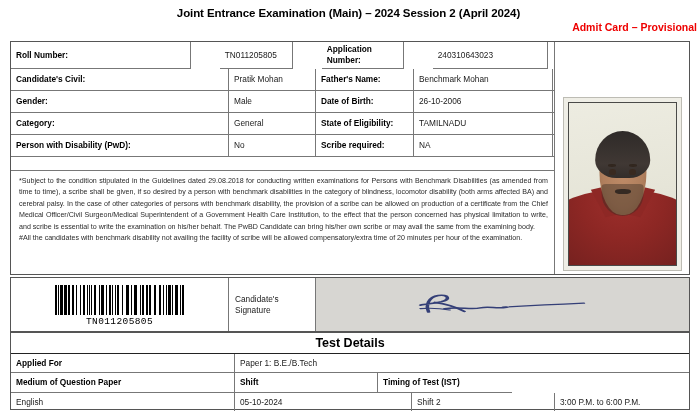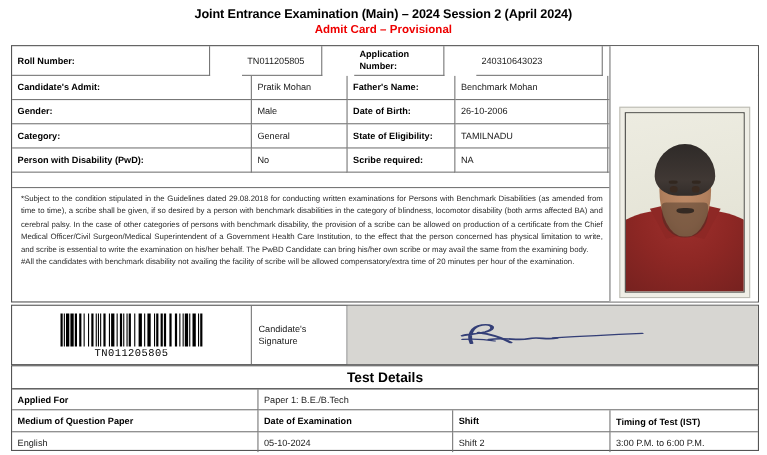--- a/index.html
+++ b/index.html
@@ -30,41 +30,42 @@
     color: #000;
     letter-spacing: -0.1px;
     line-height: 14px;
   }
   .hdr-sub {
     font-size: 10.5px;
     font-weight: bold;
     color: #ee0000;
     line-height: 13px;
     margin-top: 1px;
+    text-align: right;
   }
 
   
   .tbl {
     position: absolute;
     border: 1.5px solid #555;
     background: #fff;
   }
   .row { display: flex; width: 100%; }
   .cell {
     border-right: 1px solid #777;
     border-bottom: 1px solid #777;
     padding: 3px 5px;
     font-size: 8.3px;
     line-height: 11px;
     display: flex;
     align-items: center;
     overflow: hidden;
     white-space: nowrap;
   }
-  .cell.last { border-right: none; align-items: flex-end; }
+  .cell.last { border-right: none; }
   .row.lastrow > .cell { border-bottom: none; }
   .lbl { font-weight: bold; color: #000; }
   .val { font-weight: normal; color: #1a1a1a; }
 
   
   #info-tbl {
     left: 10px; top: 41px;
     width: 680px; height: 234px;
   }
   .c-lbl1  { width: 218px; }
@@ -265,21 +266,21 @@
           <span class="lbl">Application Number:</span>
         </div>
       <div class="cell c-val2">
           <span class="val">240310643023</span>
         </div>
       <div class="cell c-photo last"></div>
     </div>
 
     <div class="row row-std">
       <div class="cell c-lbl1">
-          <span class="lbl">Candidate's Admit:</span>
+          <span class="lbl">Candidate's Civil:</span>
         </div>
       <div class="cell c-val1">
           <span class="val">Pratik Mohan</span>
         </div>
       <div class="cell c-lbl2">
           <span class="lbl">Father's Name:</span>
         </div>
       <div class="cell c-val2">
           <span class="val">Benchmark Mohan</span>
         </div>
@@ -467,23 +468,20 @@
         </div>
       <div class="cell last" style="flex:1">
           <span class="val">Paper 1: B.E./B.Tech</span>
         </div>
     </div>
 
     <div class="row row-hdr2">
       <div class="cell t-c1">
           <span class="lbl">Medium of Question Paper</span>
         </div>
-      <div class="cell t-c2">
-          <span class="lbl">Date of Examination</span>
-        </div>
       <div class="cell t-c3">
           <span class="lbl">Shift</span>
         </div>
       <div class="cell t-c4 last">
           <span class="lbl">Timing of Test (IST)</span>
         </div>
     </div>
 
     <div class="row row-vals lastrow">
       <div class="cell t-c1">

